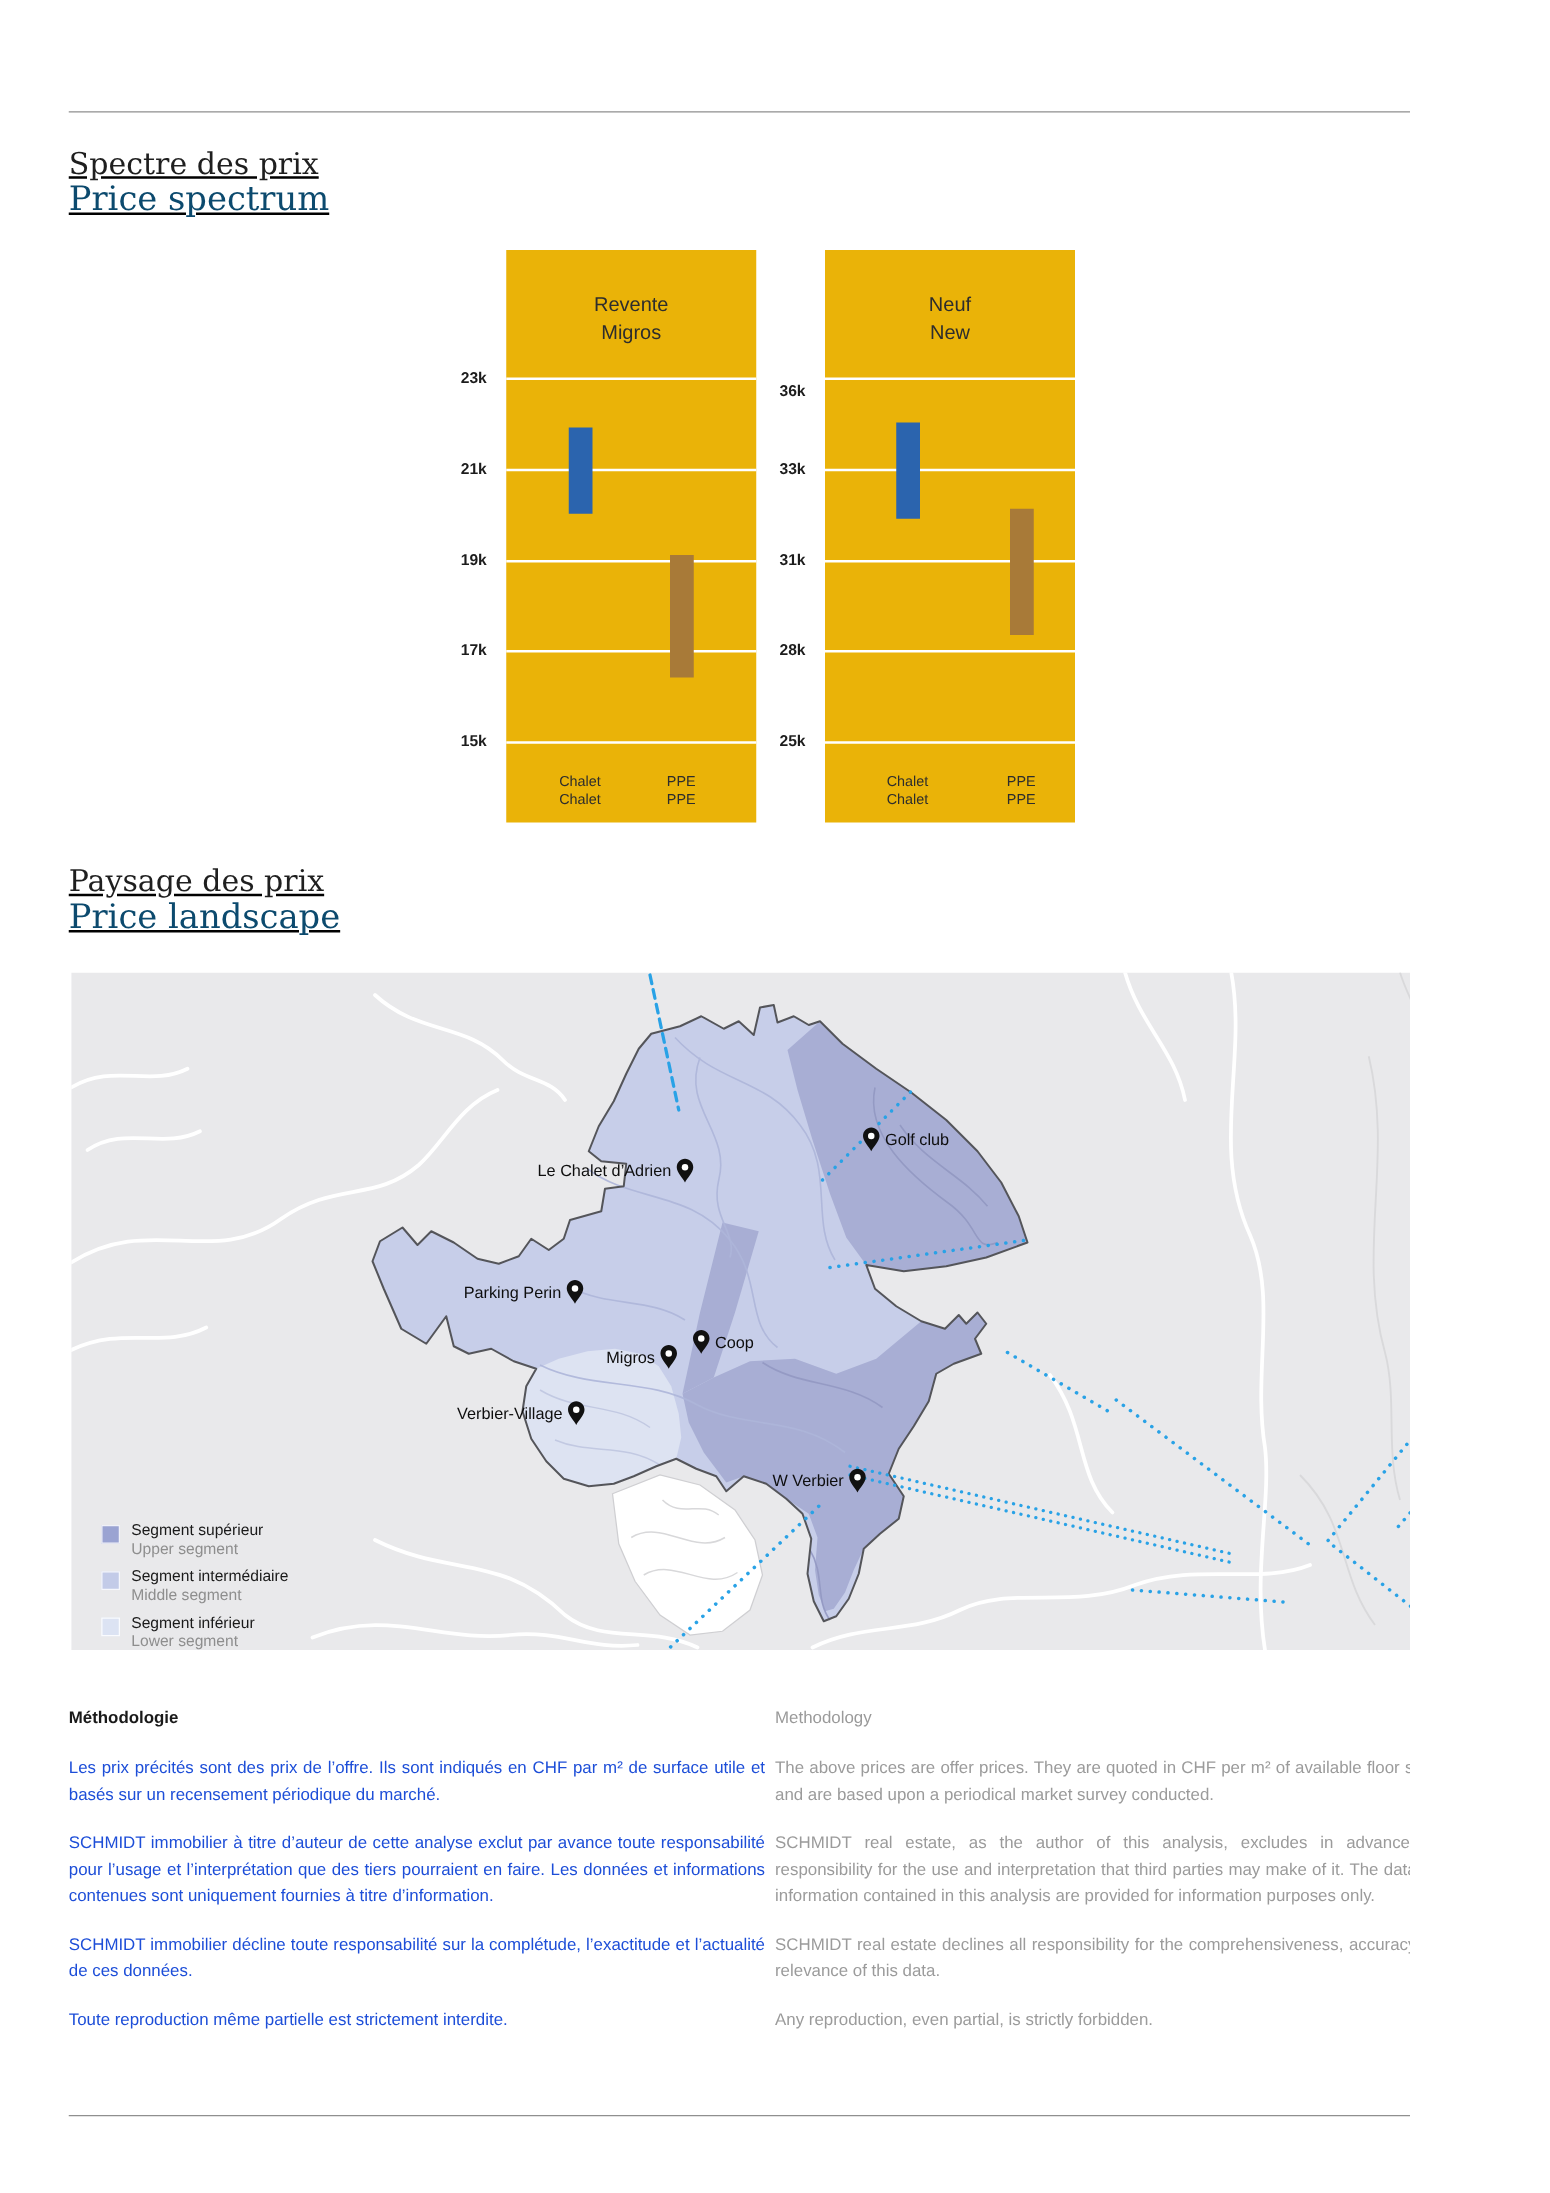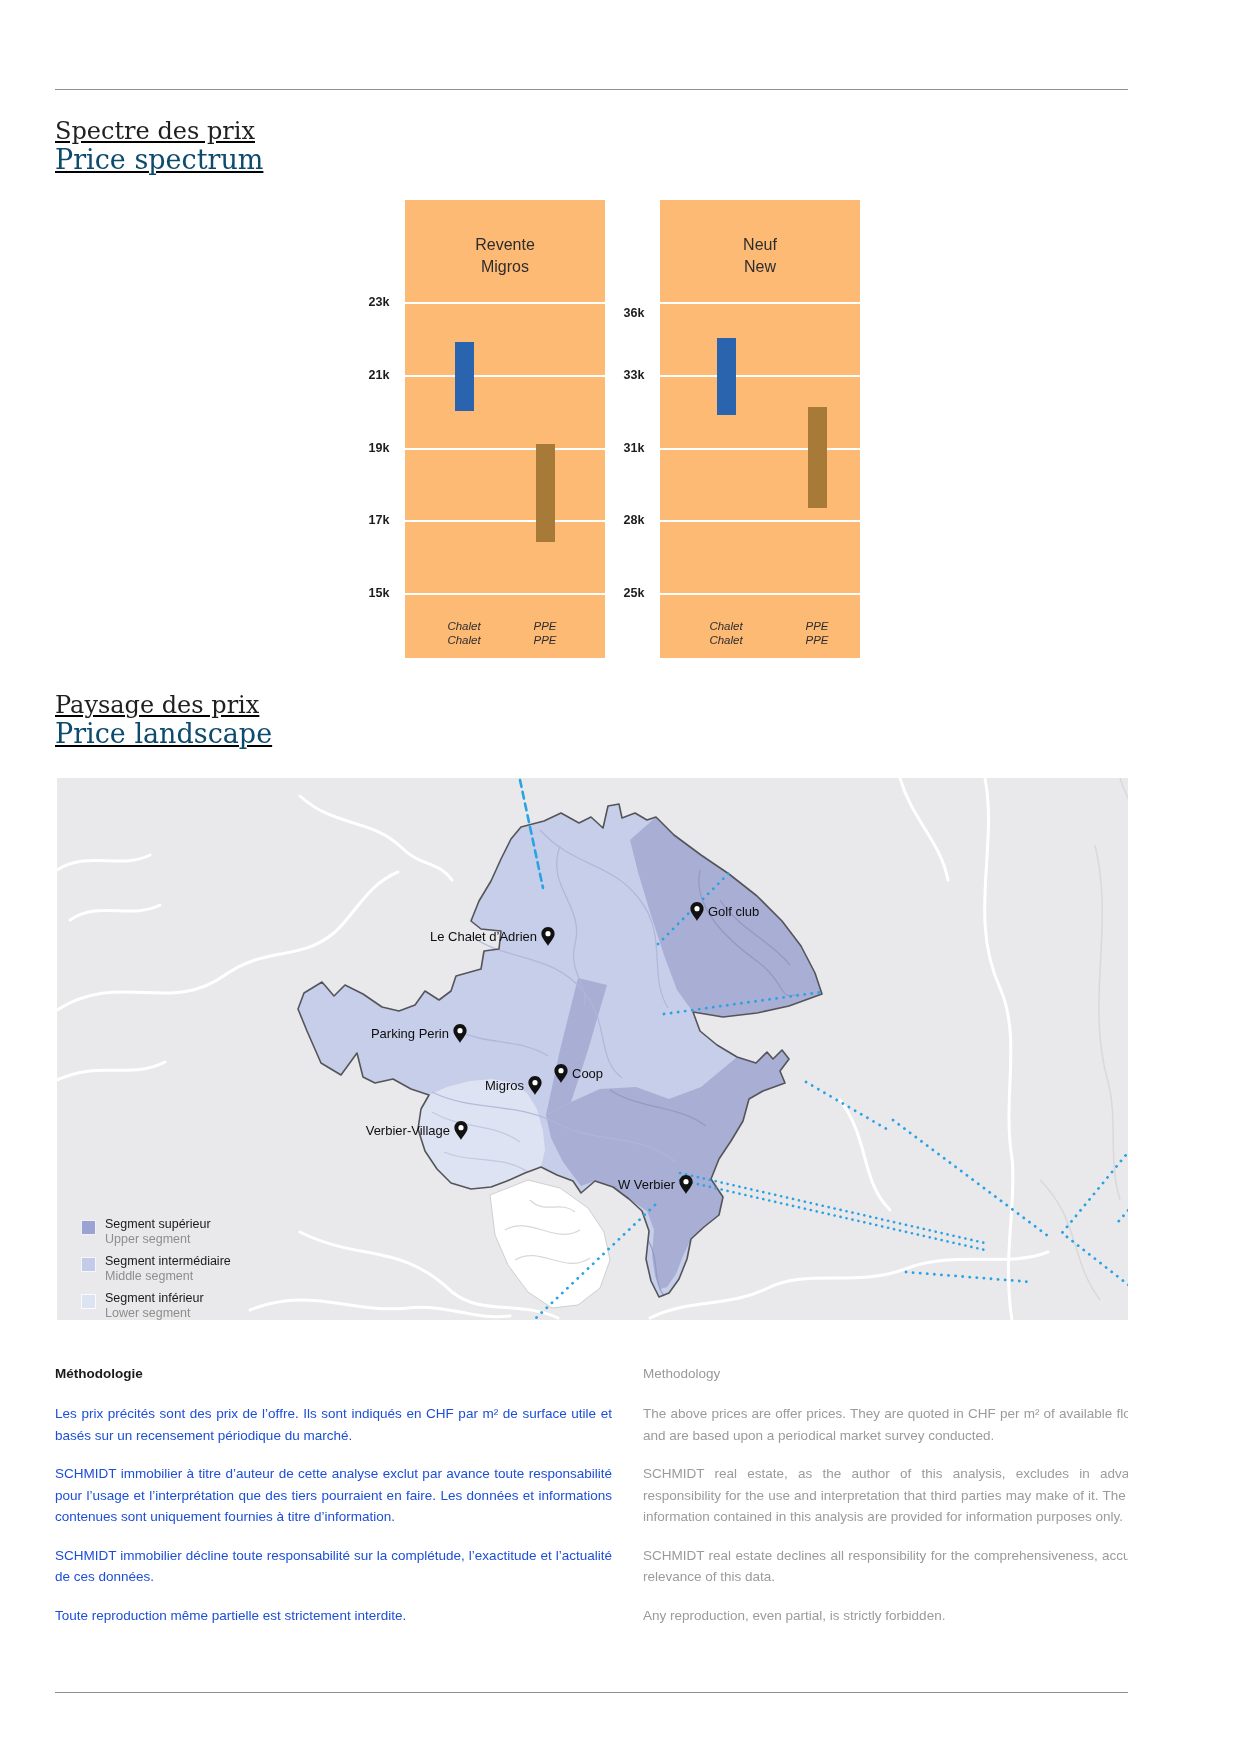--- a/index.html
+++ b/index.html
@@ -7,42 +7,42 @@
         font-family:"Liberation Sans",sans-serif;overflow:hidden;}
   .rule{position:absolute;left:55px;width:1127px;height:1px;background:#8f8f8f;}
   .page-number{position:absolute;top:50px;left:1060px;width:122px;text-align:right;
         font-size:16px;color:#333;letter-spacing:.5px;}
   .sec-head{position:absolute;left:55px;font-family:"DejaVu Serif","Liberation Serif",serif;text-decoration:underline;}
   .sec-head .fr{font-size:24px;color:#1f1f1f;line-height:30px;}
   .sec-head .en{font-size:27px;color:#0c4a6e;line-height:28px;}
 
   
   .chart{position:absolute;top:200px;width:245px;height:458px;}
-  .chart .panel{position:absolute;left:45px;top:0;width:200px;height:458px;background:#fdba74;font-style:italic;}
+  .chart .panel{position:absolute;left:45px;top:0;width:200px;height:458px;background:#eab308;}
   .chart .title{position:absolute;left:45px;top:34px;width:200px;text-align:center;
         font-size:16px;color:#2d2d2d;line-height:22px;}
   .chart .gridline{position:absolute;left:0;width:200px;height:2px;background:#ffffff;}
   .chart .tick{position:absolute;left:0;width:38px;text-align:center;font-size:12.5px;
         font-weight:700;color:#1c1c1c;}
   .chart .bar{position:absolute;width:19px;}
   .chart .cat{position:absolute;top:419px;width:90px;margin-left:-45px;text-align:center;
         font-size:11.5px;color:#2d2d2d;line-height:14px;}
 
   
   .map-wrap{position:absolute;left:57px;top:778px;width:1128px;height:542px;}
   .legend{position:absolute;left:24px;top:439px;}
   .legend .item{display:flex;align-items:flex-start;margin-bottom:7px;}
   .legend .swatch{width:13px;height:13px;margin:3px 9px 0 0;border:1px solid rgba(255,255,255,.85);}
   .legend .lfr{font-size:12.5px;color:#1a1a1a;line-height:15px;}
   .legend .len{font-size:12.5px;color:#8e8e8e;line-height:15px;}
 
   
   .meth{position:absolute;top:1366px;}
   .meth.fr{left:55px;width:557px;}
-  .meth.en{left:643px;width:540px;}
+  .meth.en{left:620px;width:540px;}
   .meth h3{margin:0 0 22px 0;font-size:13.5px;font-weight:700;color:#1a1a1a;}
   .meth.en h3{color:#9a9a9a;font-weight:400;}
   .meth p{margin:0 0 17px 0;font-size:13.5px;line-height:21.5px;text-align:justify;}
   .meth.fr p{color:#1d4ed8;}
   .meth.en p{color:#9b9b9b;}
 </style>
 </head>
 <body>
 
 <div class="page">

